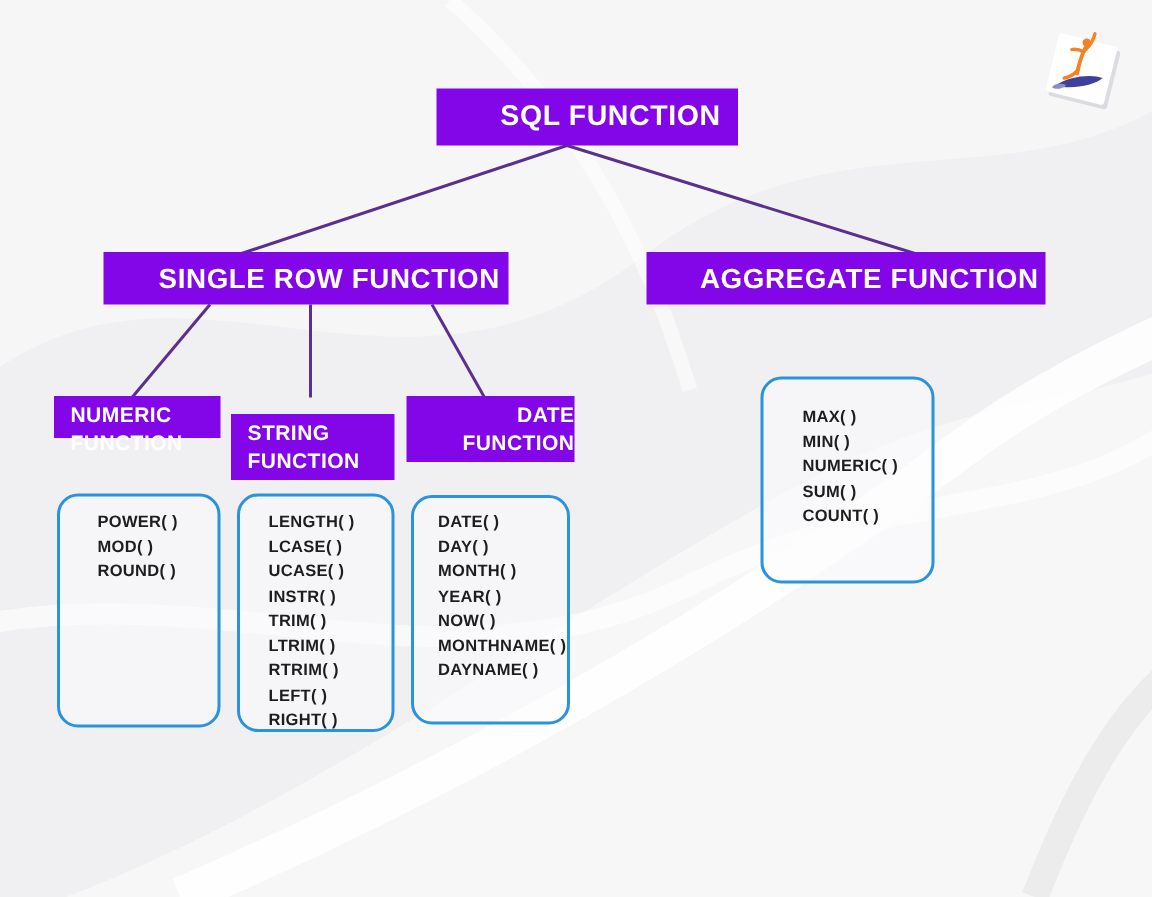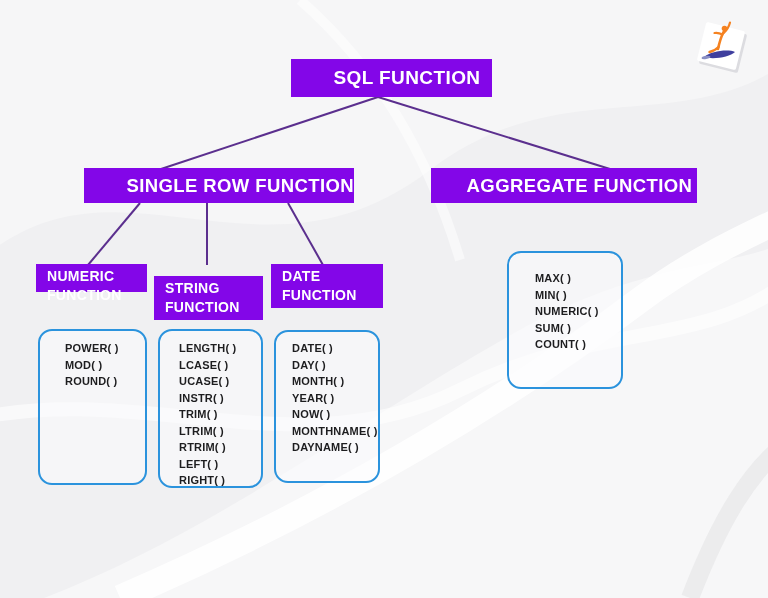--- a/index.html
+++ b/index.html
@@ -18,31 +18,31 @@
   .bg-waves{position:absolute;inset:0;width:100%;height:100%;}
   .lines-svg{position:absolute;inset:0;width:100%;height:100%;pointer-events:none;}
 
   .pbox{
     position:absolute;background:var(--purple);color:#ffffff;
     font-weight:700;display:flex;align-items:center;justify-content:center;
     letter-spacing:0.4px;
     padding-left:31px;
   }
   .pbox.root{left:291px;top:59px;width:201px;height:38px;font-size:19px;}
-  .pbox.branch-left{left:84px;top:168px;width:270px;height:35px;font-size:18.5px;justify-content:flex-end;}
+  .pbox.branch-left{left:69px;top:168px;width:270px;height:35px;font-size:18.5px;}
   .pbox.branch-right{left:431px;top:168px;width:266px;height:35px;font-size:18.5px;}
 
   .subhdr{
     position:absolute;background:var(--purple);color:#ffffff;
     font-weight:700;font-size:14px;line-height:19px;
     padding:3px 0 0 11px;letter-spacing:0.3px;
   }
   .subhdr.numeric{left:36px;top:264px;width:111px;height:28px;}
   .subhdr.string{left:154px;top:276px;width:109px;height:44px;}
-  .subhdr.date{left:271px;top:264px;width:112px;height:44px;}
+  .subhdr.date{left:271px;top:264px;width:112px;height:44px;text-align:right;}
 
   .listbox{
     position:absolute;border:2px solid var(--blue);border-radius:14px;
     background:rgba(252,252,253,0.55);
     color:var(--ink);font-weight:700;font-size:11px;line-height:16.5px;
     letter-spacing:0.2px;
   }
   .listbox.numeric{left:38px;top:329px;width:109px;height:156px;padding:9px 0 0 25px;}
   .listbox.string{left:158px;top:329px;width:105px;height:159px;padding:9px 0 0 19px;}
   .listbox.date{left:274px;top:330px;width:106px;height:153px;padding:8px 0 0 16px;}

